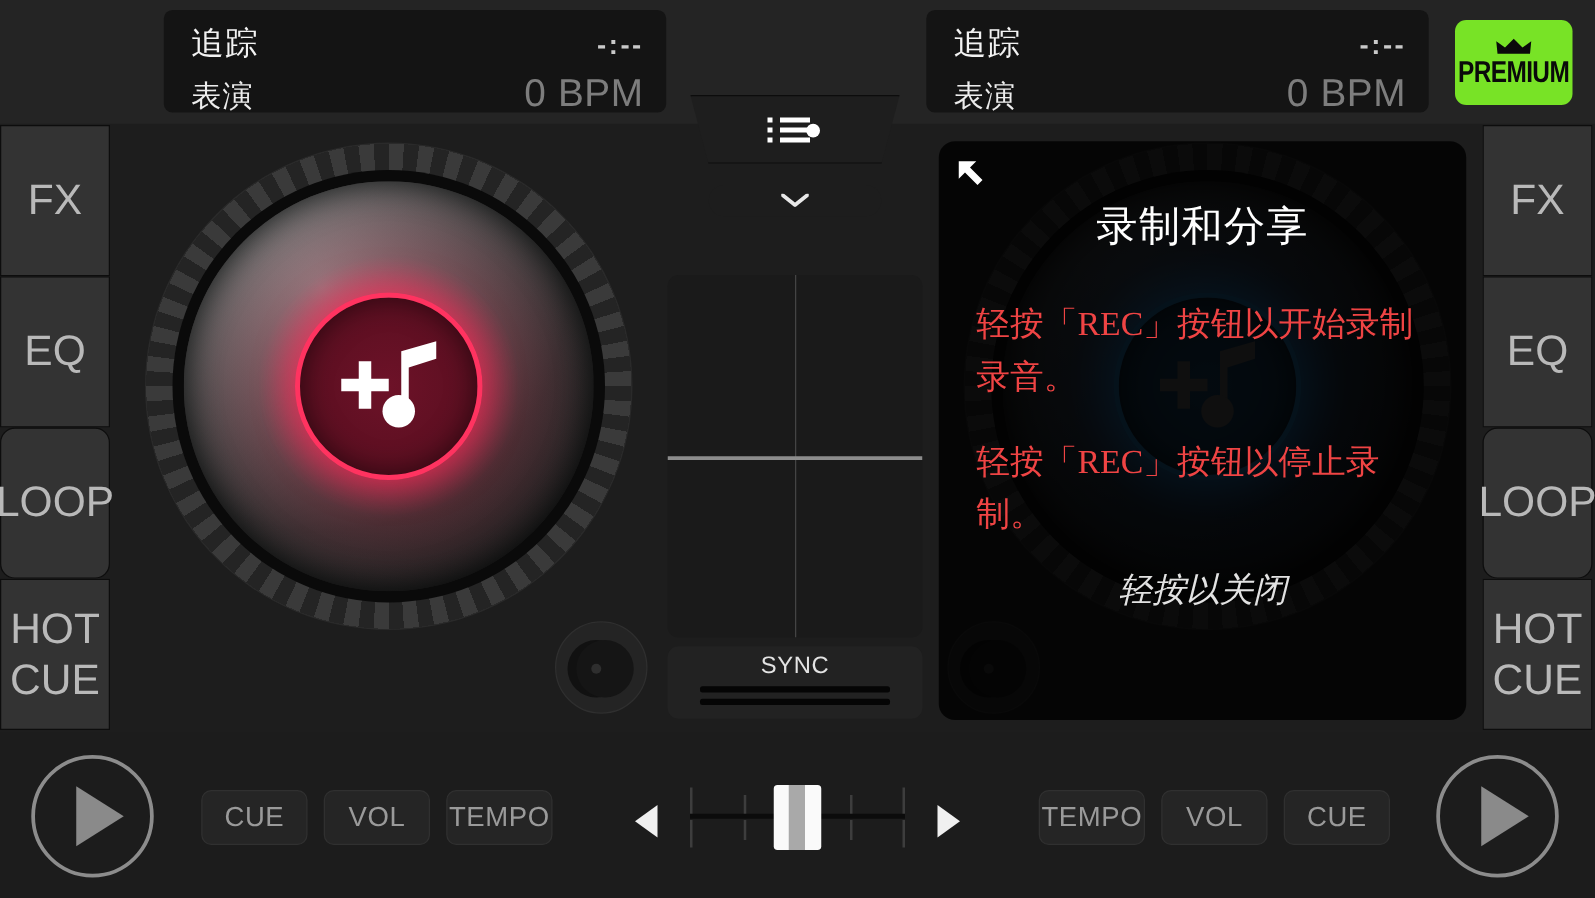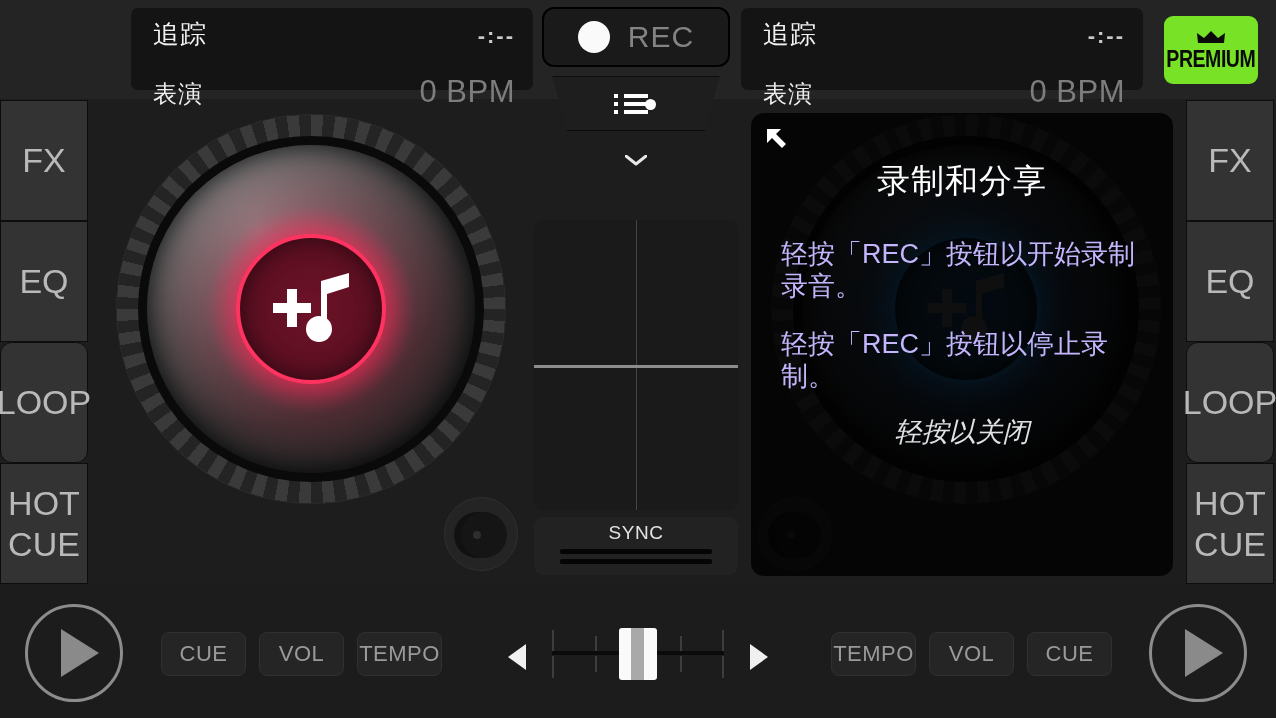--- a/index.html
+++ b/index.html
@@ -17,21 +17,21 @@
 
   .track-panel {
     position:absolute; top:8px; height:82px;
     background:#141414; border-radius:7px;
     padding:5px 18px 0 22px;
   }
   .track-panel.left  { left:131px; width:402px; }
   .track-panel.right { left:741px; width:402px; }
   .tp-row { display:flex; justify-content:space-between; align-items:baseline; }
   .tp-row.r1 { margin-top:4px; }
-  .tp-row.r2 { margin-top:22px; }
+  .tp-row.r2 { margin-top:5px; }
   .tp-title { font-size:26px; color:#f2f2f2; letter-spacing:1px; }
   .tp-time  { font-size:22px; color:#c9c9c9; letter-spacing:2px; font-weight:600;}
   .tp-sub   { font-size:24px; color:#ededed; letter-spacing:1px; }
   .tp-bpm   { font-size:31px; color:#7d7d7d; letter-spacing:.5px; }
 
   
   .rec-btn {
     position:absolute; left:542px; top:7px; width:188px; height:60px;
     background:#1a1a1a; border:2px solid #000; border-radius:12px;
     display:flex; align-items:center; justify-content:center; gap:18px;
@@ -201,21 +201,21 @@
   }
 
   
   .overlay {
     position:absolute; left:751px; top:113px; width:422px; height:463px;
     background:rgba(0,0,0,0.80); border-radius:13px;
     padding:22px 30px 0 30px;
   }
   .ov-arrow { position:absolute; left:14px; top:14px; width:28px; height:28px; }
   .ov-title { text-align:center; font-size:33px; color:#fff; letter-spacing:1px; margin-top:24px; }
-  .ov-p { font-size:27px; color:#c4b5fd; line-height:32px; margin-top:26px; letter-spacing:0px; }
+  .ov-p { font-size:27px; color:#ef4444; line-height:42px; margin-top:26px; letter-spacing:0px;font-family:Liberation Serif, serif; }
   .ov-p.first { margin-top:34px; }
   .ov-close { text-align:center; font-style:italic; font-size:27px; color:#e2e2e2; margin-top:22px; }
 </style>
 </head>
 <body>
 
 <div class="stage">
 
   <div class="topbar">
 
@@ -234,24 +234,20 @@
       <div class="tp-row r1">
         <span class="tp-title">追踪</span>
         <span class="tp-time">-:--</span>
       </div>
       <div class="tp-row r2">
         <span class="tp-sub">表演</span>
         <span class="tp-bpm">0 BPM</span>
       </div>
     </div>
 
-    <div class="rec-btn">
-      <span class="rec-dot"></span>
-      <span class="rec-label">REC</span>
-    </div>
 
     <div class="queue-btn">
       <span class="queue-icon">
         <i class="qi-dot" style="top:3px"></i>
           <i class="qi-line" style="left:10px;top:3px;width:24px"></i>
         <i class="qi-dot" style="top:11px"></i>
           <i class="qi-line" style="left:10px;top:11px;width:24px"></i>
         <i class="qi-circle" style="left:31px;top:8px"></i>
         <i class="qi-dot" style="top:19px"></i>
           <i class="qi-line" style="left:10px;top:19px;width:24px"></i>

